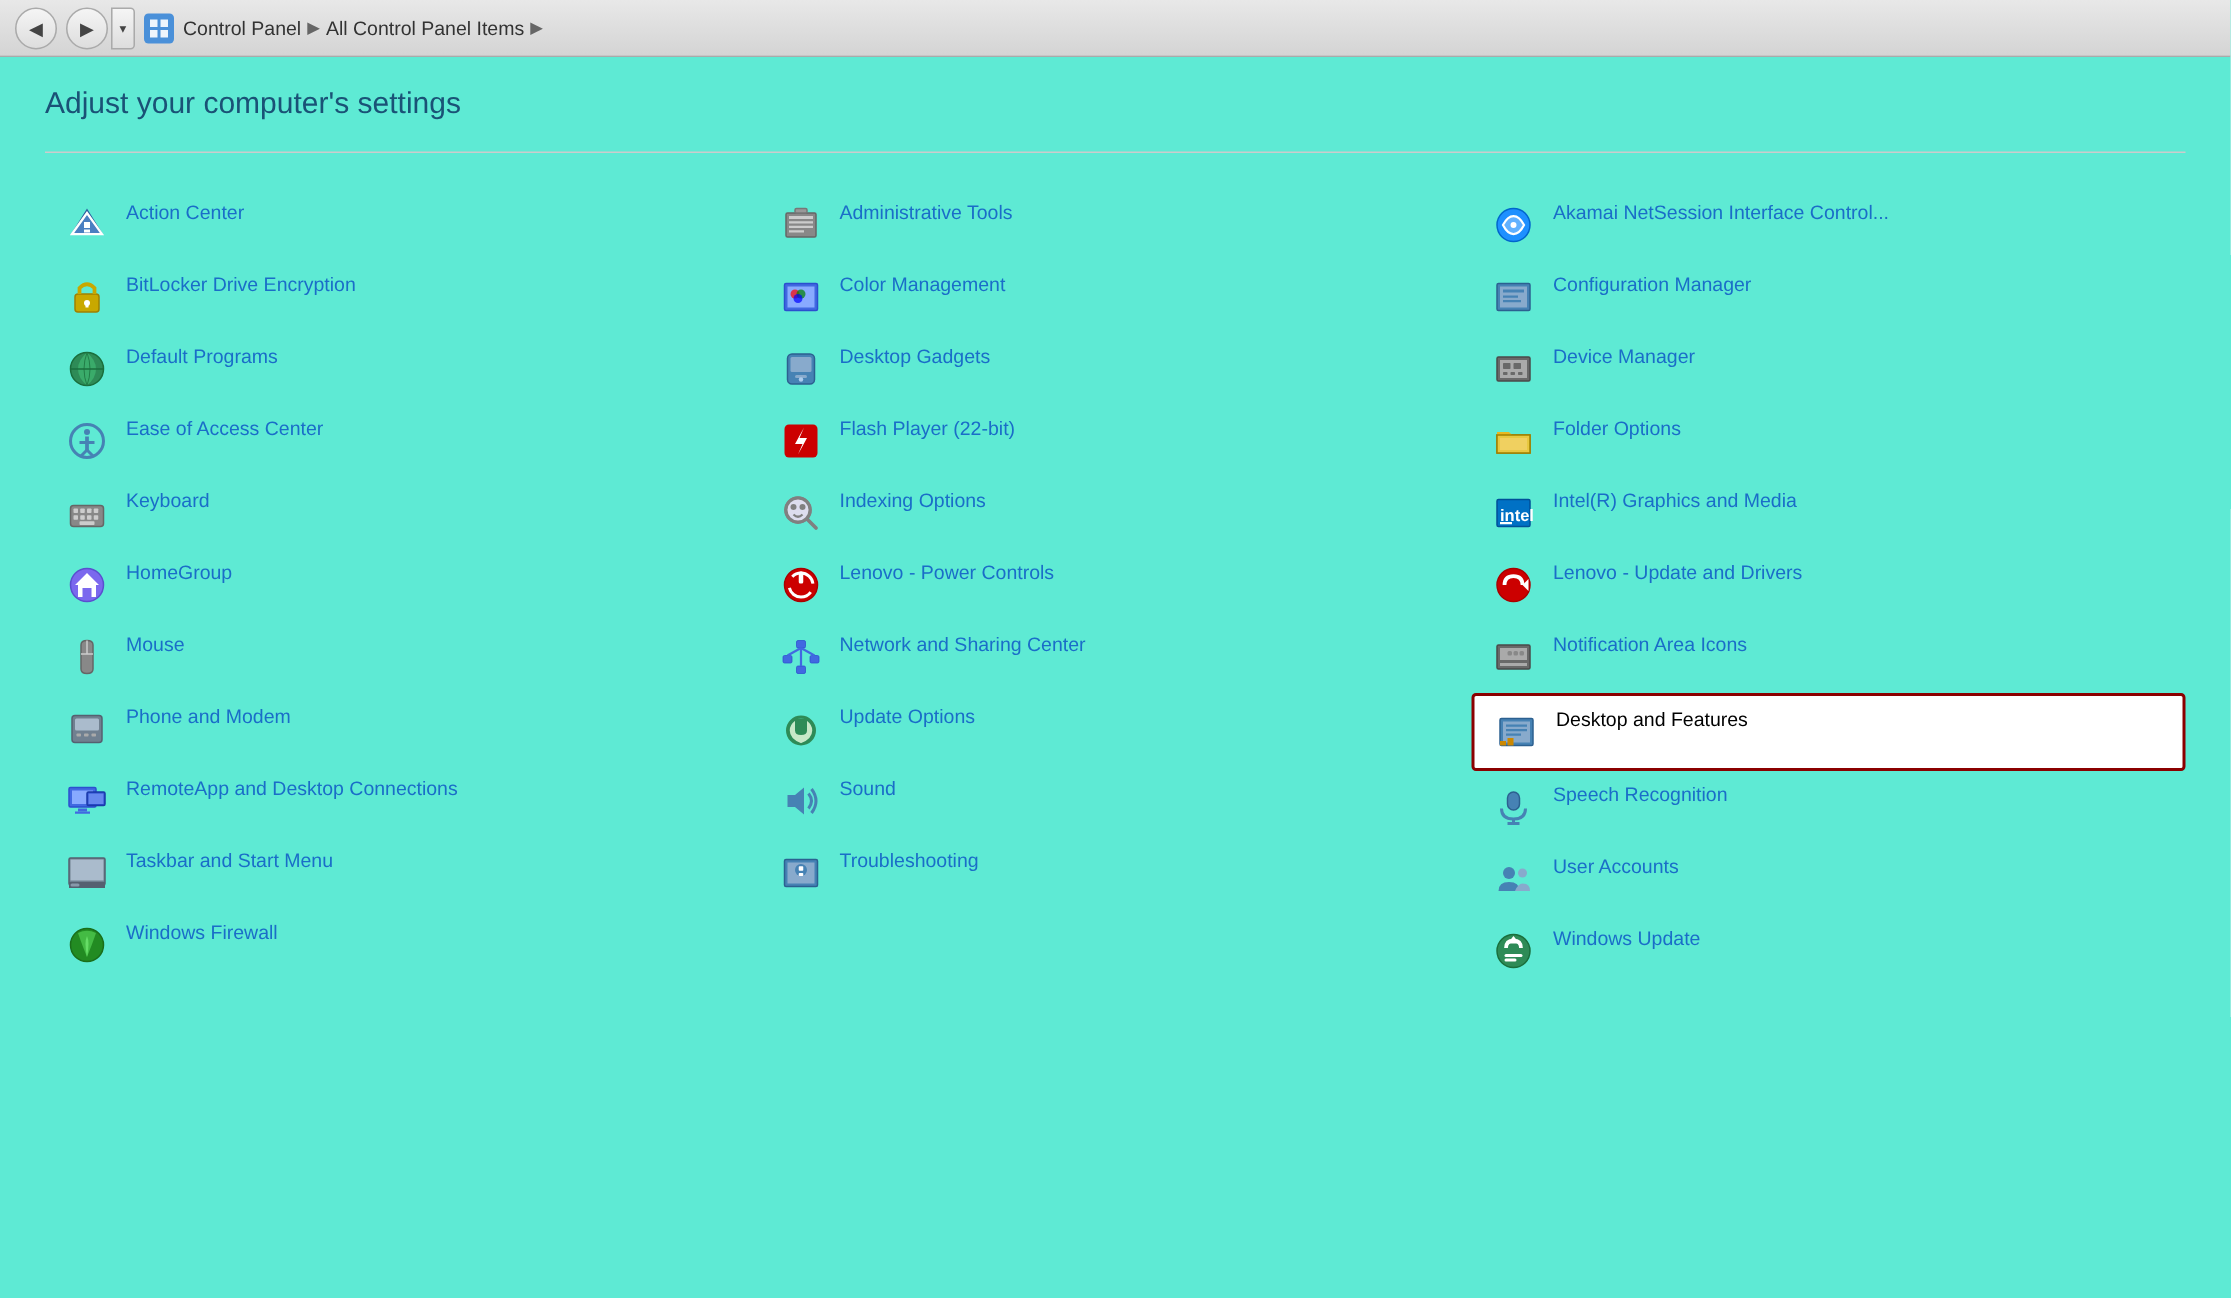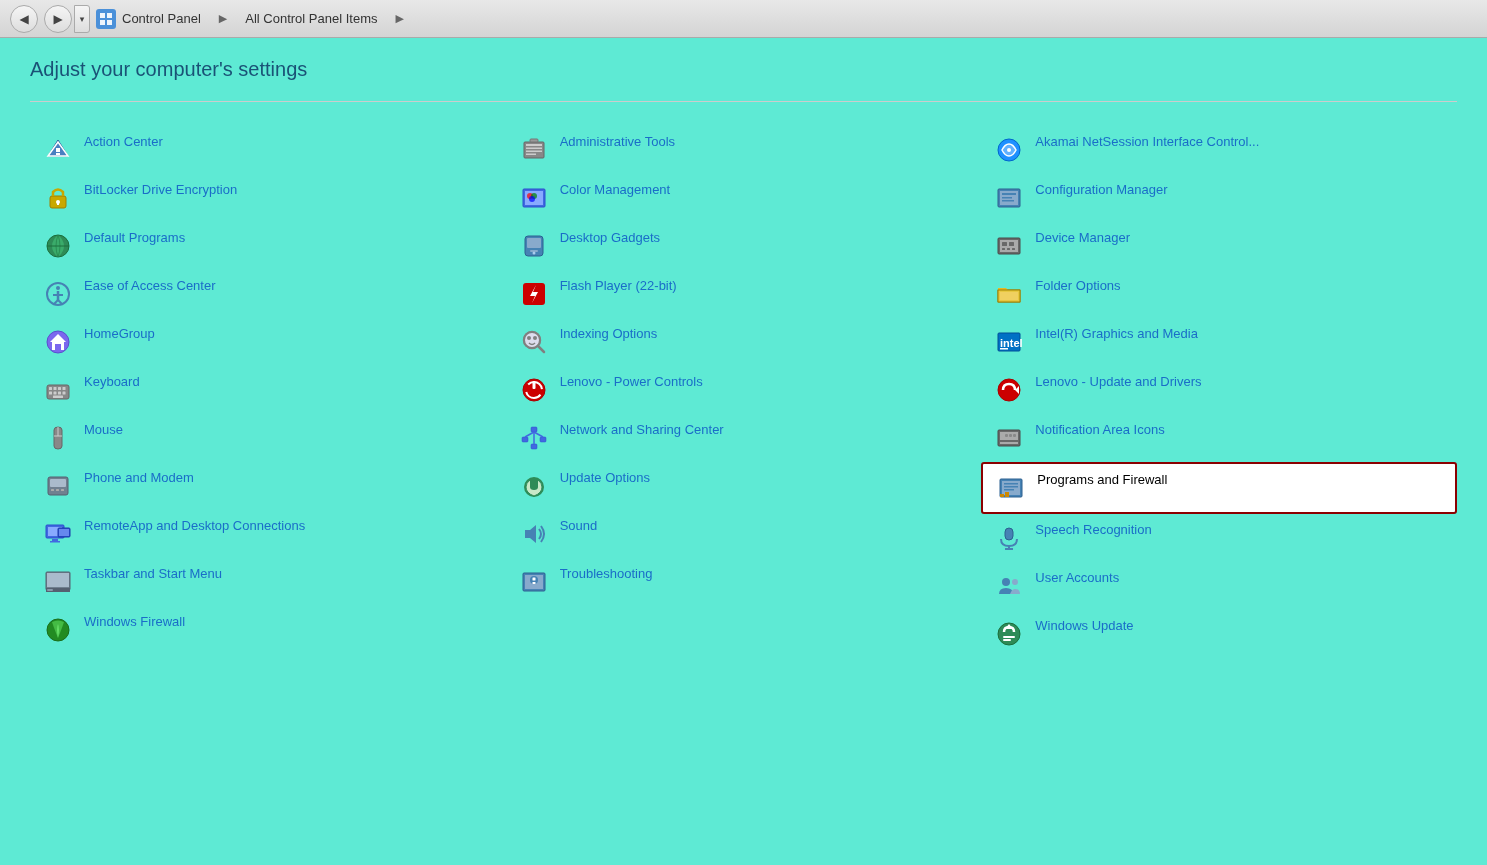--- a/index.html
+++ b/index.html
@@ -60,21 +60,21 @@
       align-items: center;
       justify-content: center;
       color: white;
       font-size: 11px;
     }
 
     .breadcrumb-bar {
       flex: 1;
       display: flex;
       align-items: center;
-      gap: 18px;
+      gap: 4px;
       font-size: 13px;
       color: #333;
     }
 
     .breadcrumb-sep {
       color: #666;
       font-size: 11px;
     }
 
     .breadcrumb-link {
@@ -223,49 +223,49 @@
             <line x1="14" y1="20" x2="10" y2="24" stroke="#4682b4" stroke-width="2"></line>
             <line x1="14" y1="20" x2="18" y2="24" stroke="#4682b4" stroke-width="2"></line>
           </svg>
         </div>
         <span class="cp-item-label">Ease of Access Center</span>
       </div>
 
       <div class="cp-item">
         <div class="cp-item-icon">
           <svg width="28" height="28" viewBox="0 0 28 28">
-            <circle cx="14" cy="14" r="11" fill="#7b68ee" stroke="#5a4fcf" stroke-width="1"></circle>
-            <polygon points="14,6 22,14 20,14 20,22 8,22 8,14 6,14" fill="white"></polygon>
-            <rect x="11" y="16" width="6" height="6" fill="#7b68ee"></rect>
-          </svg>
-        </div>
-        <span class="cp-item-label">HomeGroup</span>
-      </div>
-
-      <div class="cp-item">
-        <div class="cp-item-icon">
-          <svg width="28" height="28" viewBox="0 0 28 28">
             <rect x="3" y="9" width="22" height="14" rx="2" fill="#888" stroke="#666" stroke-width="1"></rect>
             <rect x="5" y="11" width="3" height="3" rx="0.5" fill="#ccc"></rect>
             <rect x="9.5" y="11" width="3" height="3" rx="0.5" fill="#ccc"></rect>
             <rect x="14" y="11" width="3" height="3" rx="0.5" fill="#ccc"></rect>
             <rect x="18.5" y="11" width="3" height="3" rx="0.5" fill="#ccc"></rect>
             <rect x="5" y="15.5" width="3" height="3" rx="0.5" fill="#ccc"></rect>
             <rect x="9.5" y="15.5" width="3" height="3" rx="0.5" fill="#ccc"></rect>
             <rect x="14" y="15.5" width="3" height="3" rx="0.5" fill="#ccc"></rect>
             <rect x="18.5" y="15.5" width="3" height="3" rx="0.5" fill="#ccc"></rect>
             <rect x="9" y="19.5" width="10" height="2.5" rx="0.5" fill="#ccc"></rect>
           </svg>
         </div>
         <span class="cp-item-label">Keyboard</span>
       </div>
 
       <div class="cp-item">
         <div class="cp-item-icon">
           <svg width="28" height="28" viewBox="0 0 28 28">
+            <circle cx="14" cy="14" r="11" fill="#7b68ee" stroke="#5a4fcf" stroke-width="1"></circle>
+            <polygon points="14,6 22,14 20,14 20,22 8,22 8,14 6,14" fill="white"></polygon>
+            <rect x="11" y="16" width="6" height="6" fill="#7b68ee"></rect>
+          </svg>
+        </div>
+        <span class="cp-item-label">HomeGroup</span>
+      </div>
+
+      <div class="cp-item">
+        <div class="cp-item-icon">
+          <svg width="28" height="28" viewBox="0 0 28 28">
             <path d="M10,6 Q10,3 14,3 Q18,3 18,6 L18,22 Q18,25 14,25 Q10,25 10,22 Z" fill="#888" stroke="#666" stroke-width="1"></path>
             <line x1="14" y1="3" x2="14" y2="12" stroke="#ccc" stroke-width="1"></line>
             <line x1="10" y1="12" x2="18" y2="12" stroke="#ccc" stroke-width="1"></line>
           </svg>
         </div>
         <span class="cp-item-label">Mouse</span>
       </div>
 
       <div class="cp-item">
         <div class="cp-item-icon">
@@ -543,21 +543,21 @@
           <svg width="28" height="28" viewBox="0 0 28 28">
             <rect x="3" y="5" width="22" height="18" rx="1" fill="#4682b4" stroke="#2c6090" stroke-width="1"></rect>
             <rect x="5" y="7" width="18" height="14" fill="#88aacc"></rect>
             <rect x="7" y="9" width="14" height="1.5" fill="#4682b4"></rect>
             <rect x="7" y="12" width="14" height="1.5" fill="#4682b4"></rect>
             <rect x="7" y="15" width="10" height="1.5" fill="#4682b4"></rect>
             <rect x="3" y="20" width="4" height="3" fill="#cc8800"></rect>
             <rect x="8" y="18" width="4" height="5" fill="#cc8800"></rect>
           </svg>
         </div>
-        <span class="cp-item-label">Programs and Firewall</span>
+        <span class="cp-item-label">Desktop and Features</span>
       </div>
 
       <div class="cp-item">
         <div class="cp-item-icon">
           <svg width="28" height="28" viewBox="0 0 28 28">
             <rect x="10" y="4" width="8" height="12" rx="4" fill="#4682b4" stroke="#2c6090" stroke-width="1"></rect>
             <path d="M6,15 Q6,22 14,22 Q22,22 22,15" fill="none" stroke="#4682b4" stroke-width="2"></path>
             <line x1="14" y1="22" x2="14" y2="25" stroke="#4682b4" stroke-width="2"></line>
             <line x1="10" y1="25" x2="18" y2="25" stroke="#4682b4" stroke-width="2"></line>
           </svg>

